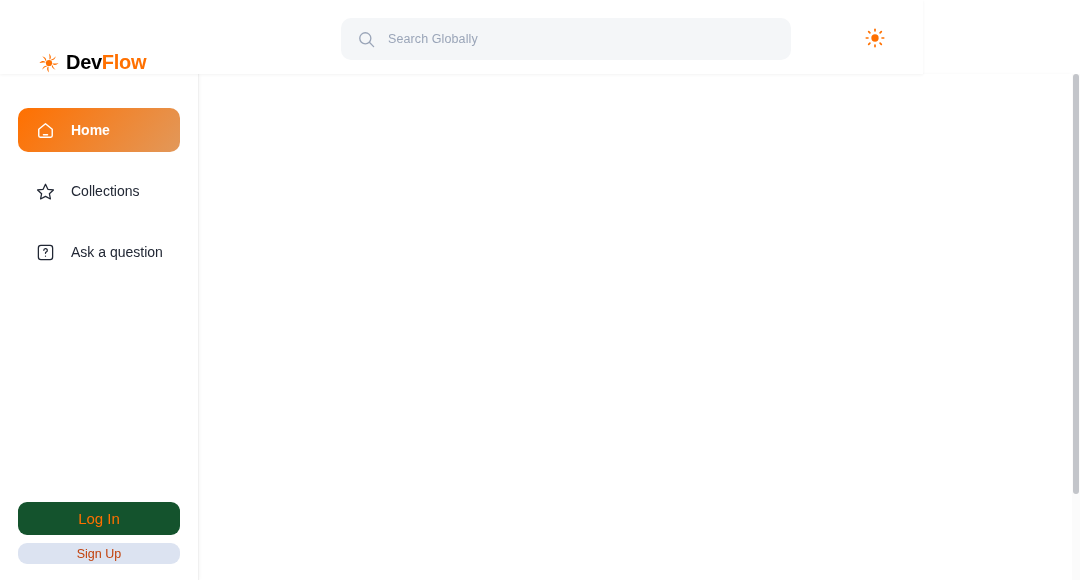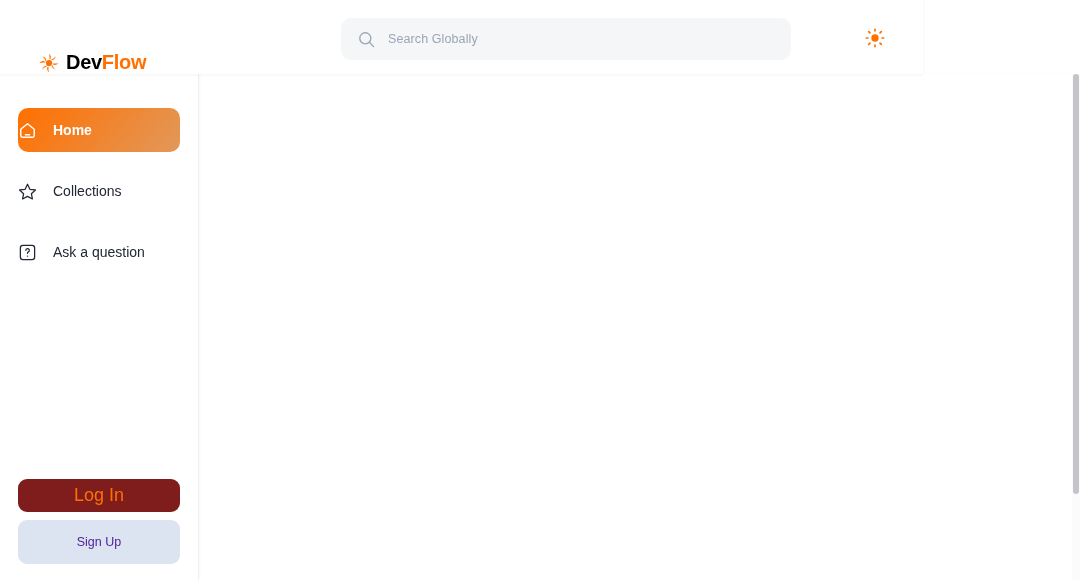--- a/index.html
+++ b/index.html
@@ -53,44 +53,44 @@
     background: #fff;
     border-right: 1px solid #F0F0F0;
     box-shadow: 1px 0 3px rgba(0,0,0,0.03);
     display: flex; flex-direction: column;
     padding-top: 34px;
     z-index: 10;
   }
   .nav-item {
     display: flex; align-items: center; gap: 16px;
     height: 44px; margin: 0 18px 17px 18px;
-    border-radius: 10px;
+    padding-left: 18px; border-radius: 10px;
     cursor: pointer;
   }
   .nav-item .lbl { font-size: 14px; color: #212734; }
   .nav-item.active {
     background: linear-gradient(129deg, #FF7000 0%, #E2985A 100%);
   }
   .nav-item.active .lbl { color: #fff; font-weight: bold; }
   .nav-icon { width: 19px; height: 19px; flex: 0 0 19px; display:block; }
 
   .auth-block {
     margin-top: auto; padding: 0 18px 16px 18px;
     display: flex; flex-direction: column; gap: 8px;
   }
   .btn-login {
-    height: 33px; border-radius: 9px; background: #7f1d1d;
-    color: #FF7000; font-size: 18px;
+    height: 33px; border-radius: 9px; background: #14532d;
+    color: #FF7000; font-size: 15px;
     display: flex; align-items: center; justify-content: center;
     cursor: pointer; border: none;
     font-family: "Liberation Sans", sans-serif;
   }
   .btn-signup {
-    height: 44px; border-radius: 9px; background: #DCE3F1;
-    color: #4c1d95; font-size: 12.5px;
+    height: 21px; border-radius: 9px; background: #DCE3F1;
+    color: #c2410c; font-size: 12.5px;
     display: flex; align-items: center; justify-content: center;
     cursor: pointer; border: none;
     font-family: "Liberation Sans", sans-serif;
   }
 
   
   .main {
     position: absolute; top: 74px; left: 199px;
     width: 618px; height: 506px;
     padding: 28px 42px 0 42px;

